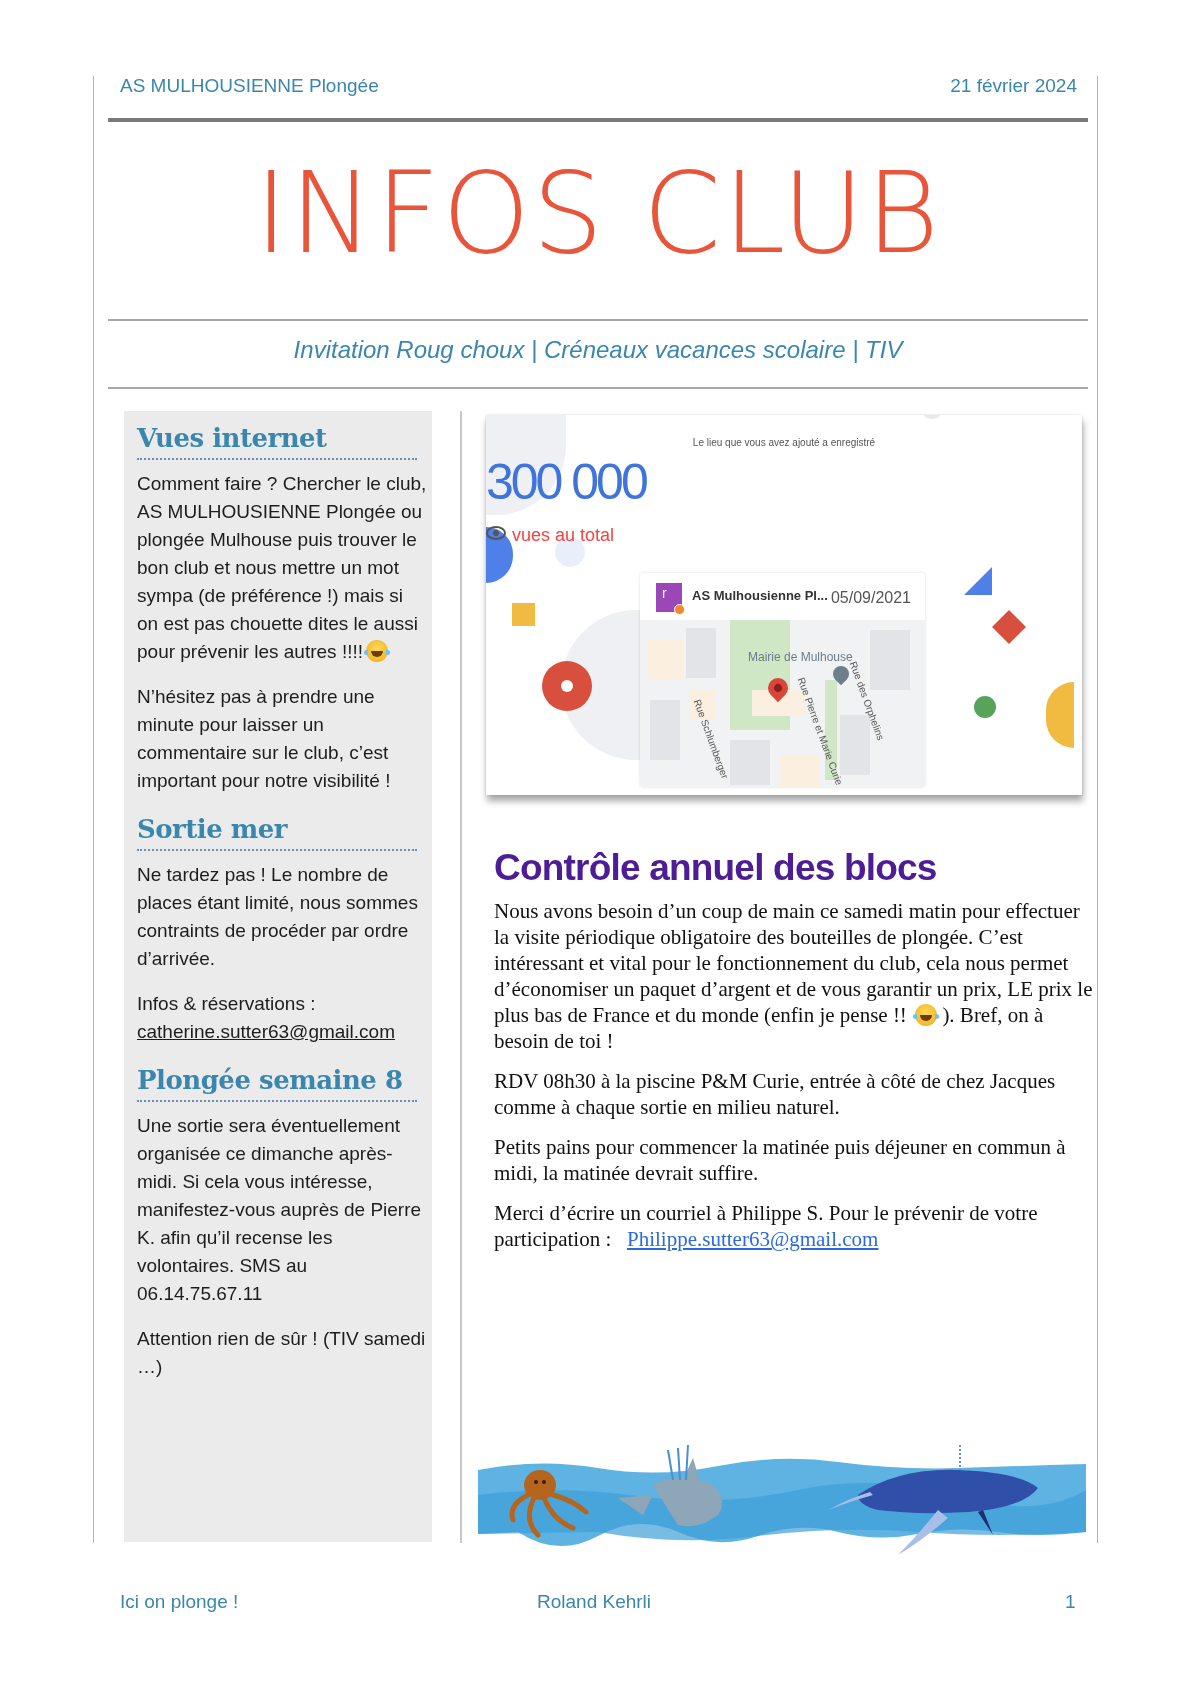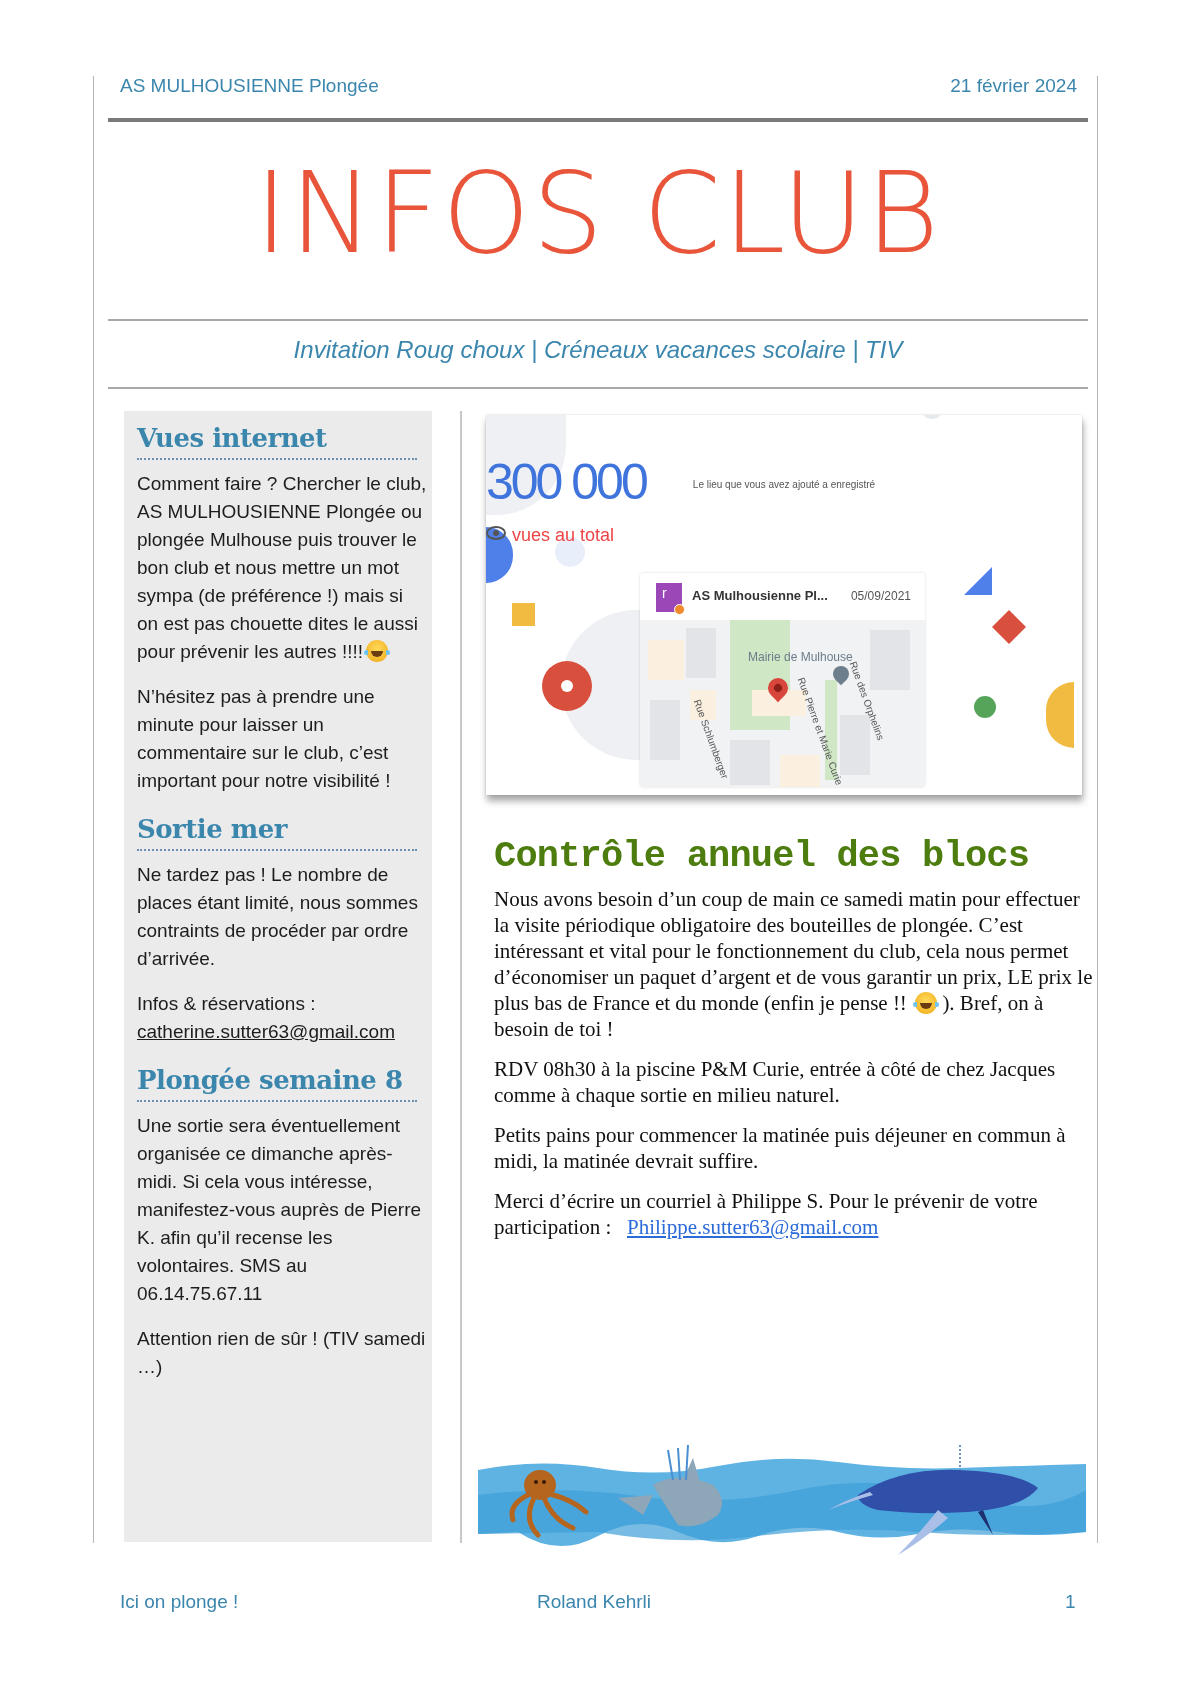--- a/index.html
+++ b/index.html
@@ -42,55 +42,55 @@
                   background: linear-gradient(90deg, #6fc3f2 0 4px, transparent 4px 22px, #6fc3f2 22px 26px);
                   border-radius: 3px; }
 
   .col-divider { left: 460px; top: 411px; width: 2px; height: 1132px; background: #c8c8c8; }
 
   
   .stats-card { left: 486px; top: 415px; width: 596px; height: 380px; background: #ffffff;
                 box-shadow: 1px 6px 7px rgba(0,0,0,0.35), 0 0 2px rgba(0,0,0,0.15); overflow: hidden; }
   .shape { position: absolute; }
   .stats-caption { position: absolute; left: 0; width: 100%; top: 22px; text-align: center;
-                   font-size: 10px; color: #555; margin-top: 42px; }
+                   font-size: 10px; color: #555; }
   .stats-number { position: absolute; left: 0; width: 100%; top: 38px; text-align: left;
                   font-size: 50px; color: #3f74dc; letter-spacing: -3px; font-weight: normal; }
   .stats-views { position: absolute; left: 0; width: 100%; top: 110px; text-align: left;
                  font-size: 18px; font-weight: normal; color: #ef4444; }
   .eye-icon { display: inline-block; width: 16px; height: 10px; border: 2px solid #555;
               border-radius: 50%; vertical-align: 1px; margin-right: 6px; position: relative; }
   .eye-icon::after { content: ""; position: absolute; left: 5px; top: 2px; width: 6px; height: 6px;
                      background: #555; border-radius: 50%; }
 
   .map-card { position: absolute; left: 154px; top: 158px; width: 285px; height: 214px;
               background: #fff; border-radius: 4px; box-shadow: 0 0 3px rgba(0,0,0,0.15); overflow: hidden; }
   .map-head { position: absolute; left: 0; top: 0; width: 100%; height: 47px; background: #fff; }
   .map-avatar { position: absolute; left: 16px; top: 10px; width: 26px; height: 29px; background: #9b47b8;
                 color: #fff; font-size: 14px; padding-left: 6px; box-sizing: border-box; line-height: 20px; }
   .map-avatar-star { position: absolute; right: -3px; bottom: -3px; width: 9px; height: 9px;
                      border-radius: 50%; background: #f0892d; border: 1px solid #fff; }
   .map-name { position: absolute; left: 52px; top: 15px; font-size: 13px; font-weight: bold; color: #333; }
-  .map-date { position: absolute; right: 14px; top: 16px; font-size: 12px; color: #555; }
+  .map-date { position: absolute; right: 14px; top: 16px; font-size: 16px; color: #555; }
   .map-body { position: absolute; left: 0; top: 47px; width: 100%; height: 167px; background: #f1f2f4; }
   .block { position: absolute; background: #e3e4e7; }
   .block.cream { background: #fbefdf; }
   .park { position: absolute; background: #cfe7c5; }
   .street-label { position: absolute; font-size: 10px; color: #555; white-space: nowrap; }
   .poi-label { position: absolute; font-size: 12px; color: #6b7d8a; white-space: nowrap; }
   .pin { position: absolute; width: 20px; height: 20px; background: #d8453a; border-radius: 50% 50% 50% 0;
          transform: rotate(-45deg); }
   .pin::after { content: ""; position: absolute; left: 6px; top: 6px; width: 8px; height: 8px; background: #8c1f17; border-radius: 50%; }
   .poi-icon { position: absolute; width: 16px; height: 16px; background: #6d7f8c; border-radius: 50% 50% 50% 0;
               transform: rotate(-45deg); }
 
   
   .article { left: 494px; top: 832px; width: 600px; }
-  .art-title { font-family: Liberation Mono, monospace; font-weight: bold; font-size: 37px;
-               color: #4d7c0f; margin: 0 0 6px 0; line-height: 48px; letter-spacing: -0.8px; }
+  .art-title { font-family: Liberation Sans, sans-serif; font-weight: bold; font-size: 37px;
+               color: #4c1d95; margin: 12px 0 6px 0; line-height: 48px; letter-spacing: -0.8px; }
   .art-p { font-family: "Liberation Serif", "DejaVu Serif", serif; font-size: 21px; line-height: 26px;
            margin: 0 0 14px 0; color: #111; }
   .art-link { color: #2b6bd8; text-decoration: underline; cursor: pointer; }
 
   
   .sea { left: 478px; top: 1440px; width: 608px; height: 120px; }
 
   
   .ftr { top: 1591px; font-size: 19px; color: #3b86ad; }
   .ftr-left { left: 120px; }

